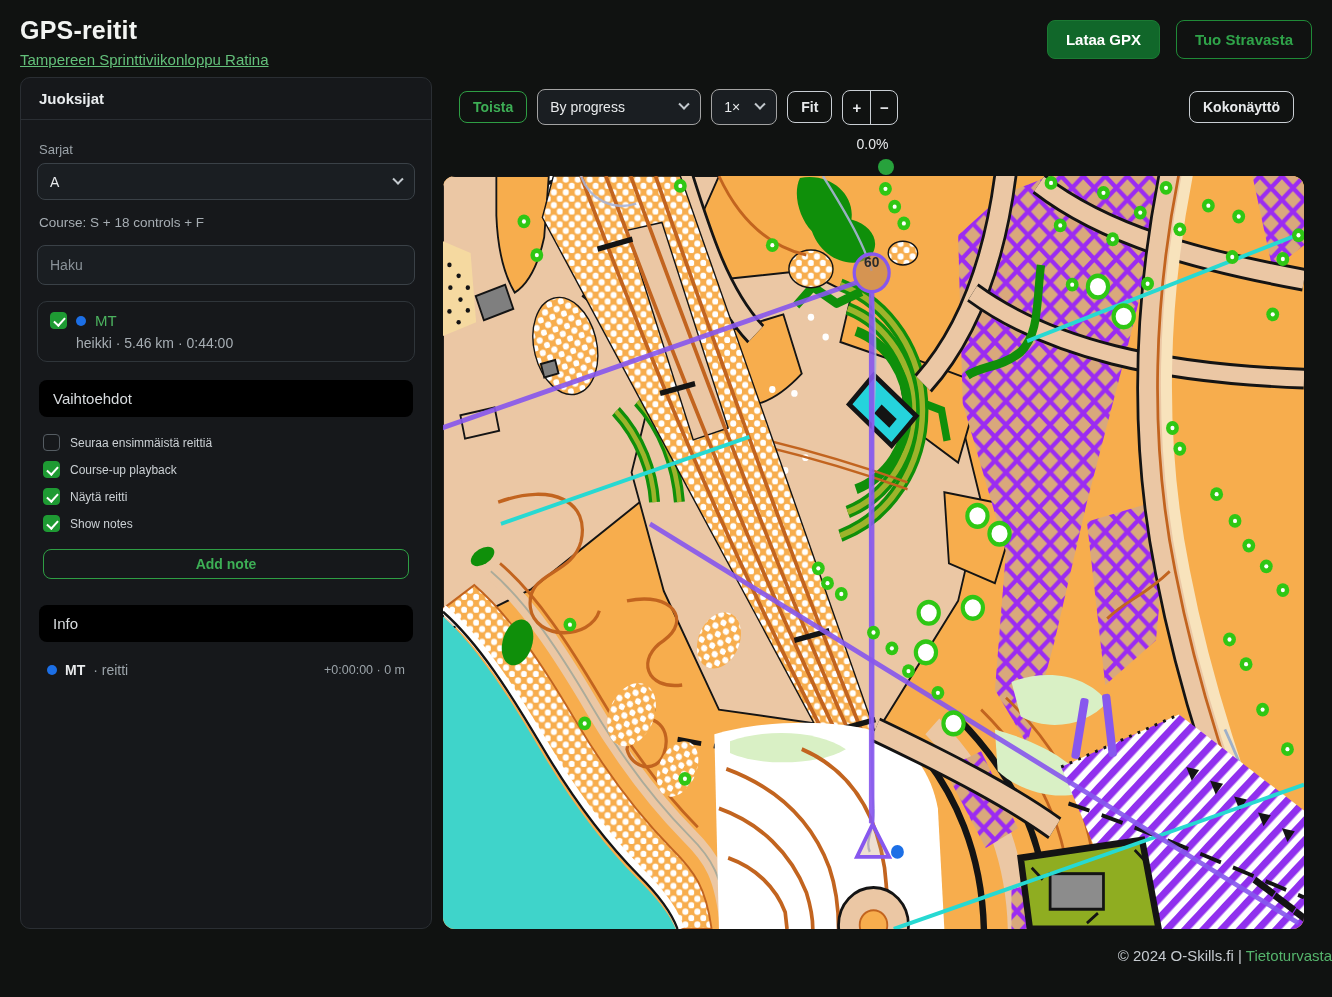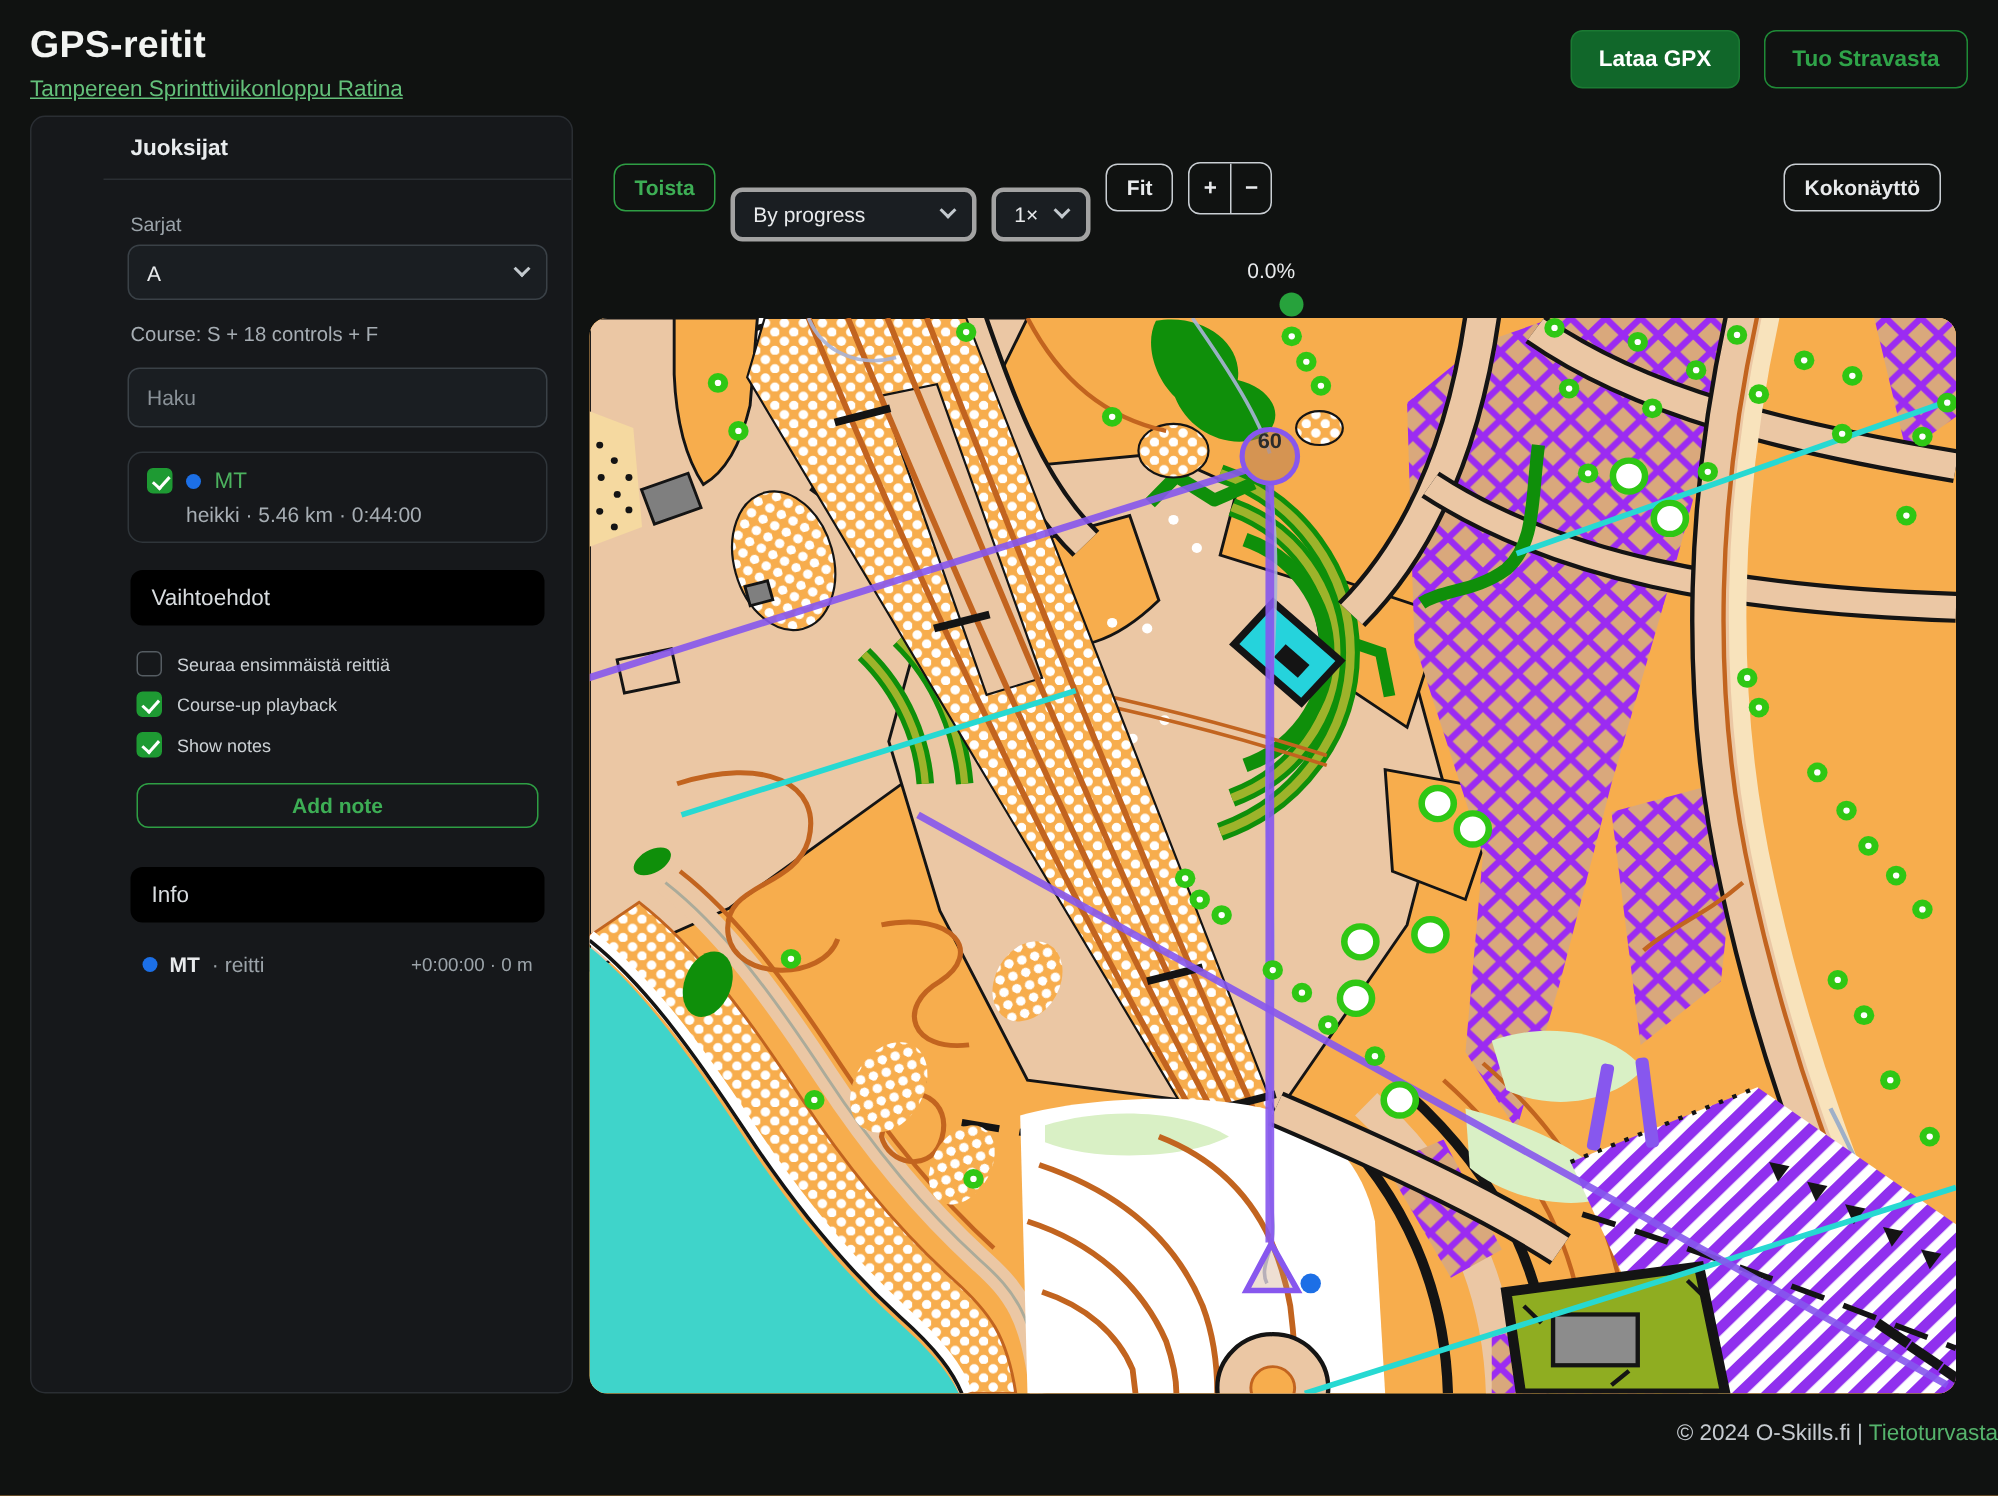--- a/index.html
+++ b/index.html
@@ -10,21 +10,21 @@
   .header { display:flex; justify-content:space-between; align-items:flex-start; padding:16px 20px 8px 20px; }
   .title { color:#F2F4F2; font-size:25px; font-weight:bold; letter-spacing:.2px; }
   .event-link { display:inline-block; margin-top:6px; color:#63C07A; font-size:15px; text-decoration:underline; cursor:pointer; }
   .hdr-btns { display:flex; gap:16px; padding-top:4px; }
   .btn { border-radius:8px; font-size:15px; font-weight:bold; padding:10px 18px; cursor:pointer; background:transparent; font-family:inherit; }
   .btn-solid { background:#11672A; border:1px solid #1B7A33; color:#FFFFFF; }
   .btn-green-ghost { background:transparent; border:1.5px solid #1F8A37; color:#2FA349; }
 
   
   .main { display:flex; gap:11px; padding:0 14px 0 20px; height:852px; align-items:stretch; }
-  .sidebar { width:362px; background:#16181B; border:1px solid #2A2E33; border-radius:10px; overflow:hidden; flex-shrink:0;padding-left:48px; }
+  .sidebar { width:412px; background:#16181B; border:1px solid #2A2E33; border-radius:10px; overflow:hidden; flex-shrink:0; }
   .side-head { padding:12px 18px; font-size:15px; font-weight:bold; color:#E9ECEE; border-bottom:1px solid #2A2E33; }
   .side-body { padding:14px 16px; }
   .field-label { font-size:13px; color:#9BA3A9; margin:8px 2px 6px; }
   .select, .input { width:100%; height:37px; background:#1A1E22; border:1px solid #3A4147; border-radius:8px;
       color:#E8EAEC; font-size:14px; padding:0 12px; display:flex; align-items:center; justify-content:space-between; cursor:pointer; }
   .input { cursor:text; height:40px; }
   .placeholder { color:#8A9298; }
   .chev { width:8px; height:8px; border-right:2px solid #C3C9CE; border-bottom:2px solid #C3C9CE; transform:rotate(45deg) translate(-2px,-2px); }
   .course-info { font-size:13.5px; color:#A6ADB3; margin:15px 2px; }
   .runner-card { border:1px solid #2F353A; border-radius:10px; padding:10px 12px; margin-top:4px; }
@@ -44,22 +44,22 @@
   .info-left { display:flex; align-items:center; gap:8px; font-size:14px; color:#9BA3A9; }
   .info-left b { color:#E8EAEC; }
   .info-right { font-size:12.5px; color:#9BA3A9; }
 
   
   .mapcol { flex:1; display:flex; flex-direction:column; min-width:0; }
   .toolbar { display:flex; align-items:center; gap:10px; margin:12px 24px 0 16px; }
   .tb-btn { border-radius:8px; padding:7px 13px; font-size:14px; font-weight:bold; cursor:pointer; background:transparent; font-family:inherit; }
   .tb-green { border:1.5px solid #2E9E44; color:#3DAE55; }
   .tb-light { border:1.5px solid #C9CED3; color:#E8EAEC; }
-  .tb-select { background:#1A1E22; border:3px solid #a3a3a3; border-radius:8px; height:36px; color:#E8EAEC;
-      font-size:14px; padding:0 12px; display:flex; align-items:center; justify-content:space-between; cursor:pointer;margin-top:36px; }
+  .tb-select { background:#1A1E22; border:1px solid #a3a3a3; border-radius:8px; height:36px; color:#E8EAEC;
+      font-size:14px; padding:0 12px; display:flex; align-items:center; justify-content:space-between; cursor:pointer; }
   .sel-mode { width:164px; } .sel-speed { width:66px; }
   .pm-group { display:flex; border:1.5px solid #C9CED3; border-radius:8px; overflow:hidden; }
   .pm { width:27px; height:33px; display:flex; align-items:center; justify-content:center; color:#E8EAEC; font-size:15px; font-weight:bold; cursor:pointer; }
   .pm + .pm { border-left:1px solid #C9CED3; }
   .tb-spacer { flex:1; }
   .progress-row { display:flex; align-items:center; gap:12px; margin:11px 26px 0 16px;flex-direction:column; }
   .progress-label { color:#E8EAEC; font-size:14px; width:38px; }
   .track { position:relative; flex:1; height:6px; background:#3C4248; border-radius:3px; cursor:pointer; }
   .thumb { position:absolute; top:-5px; width:16px; height:16px; border-radius:50%; background:#27A23C; left:2px; }
   .map-wrap { margin:12px 14px 0 0; height:762px; border-radius:12px; overflow:hidden; background:#F7AD4D; cursor:grab; }
@@ -114,20 +114,24 @@
 
         <div class="strip">Vaihtoehdot</div>
 
         <div class="opt-row">
           <span class="cb"></span>
           <span>Seuraa ensimmäistä reittiä</span>
         </div>
         <div class="opt-row">
           <span class="cb checked"></span>
           <span>Course-up playback</span>
+        </div>
+        <div class="opt-row">
+          <span class="cb checked"></span>
+          <span>Näytä reitti</span>
         </div>
         <div class="opt-row">
           <span class="cb checked"></span>
           <span>Show notes</span>
         </div>
 
         <div class="addnote">Add note</div>
 
         <div class="strip" style="margin-top:26px;">Info</div>
 

